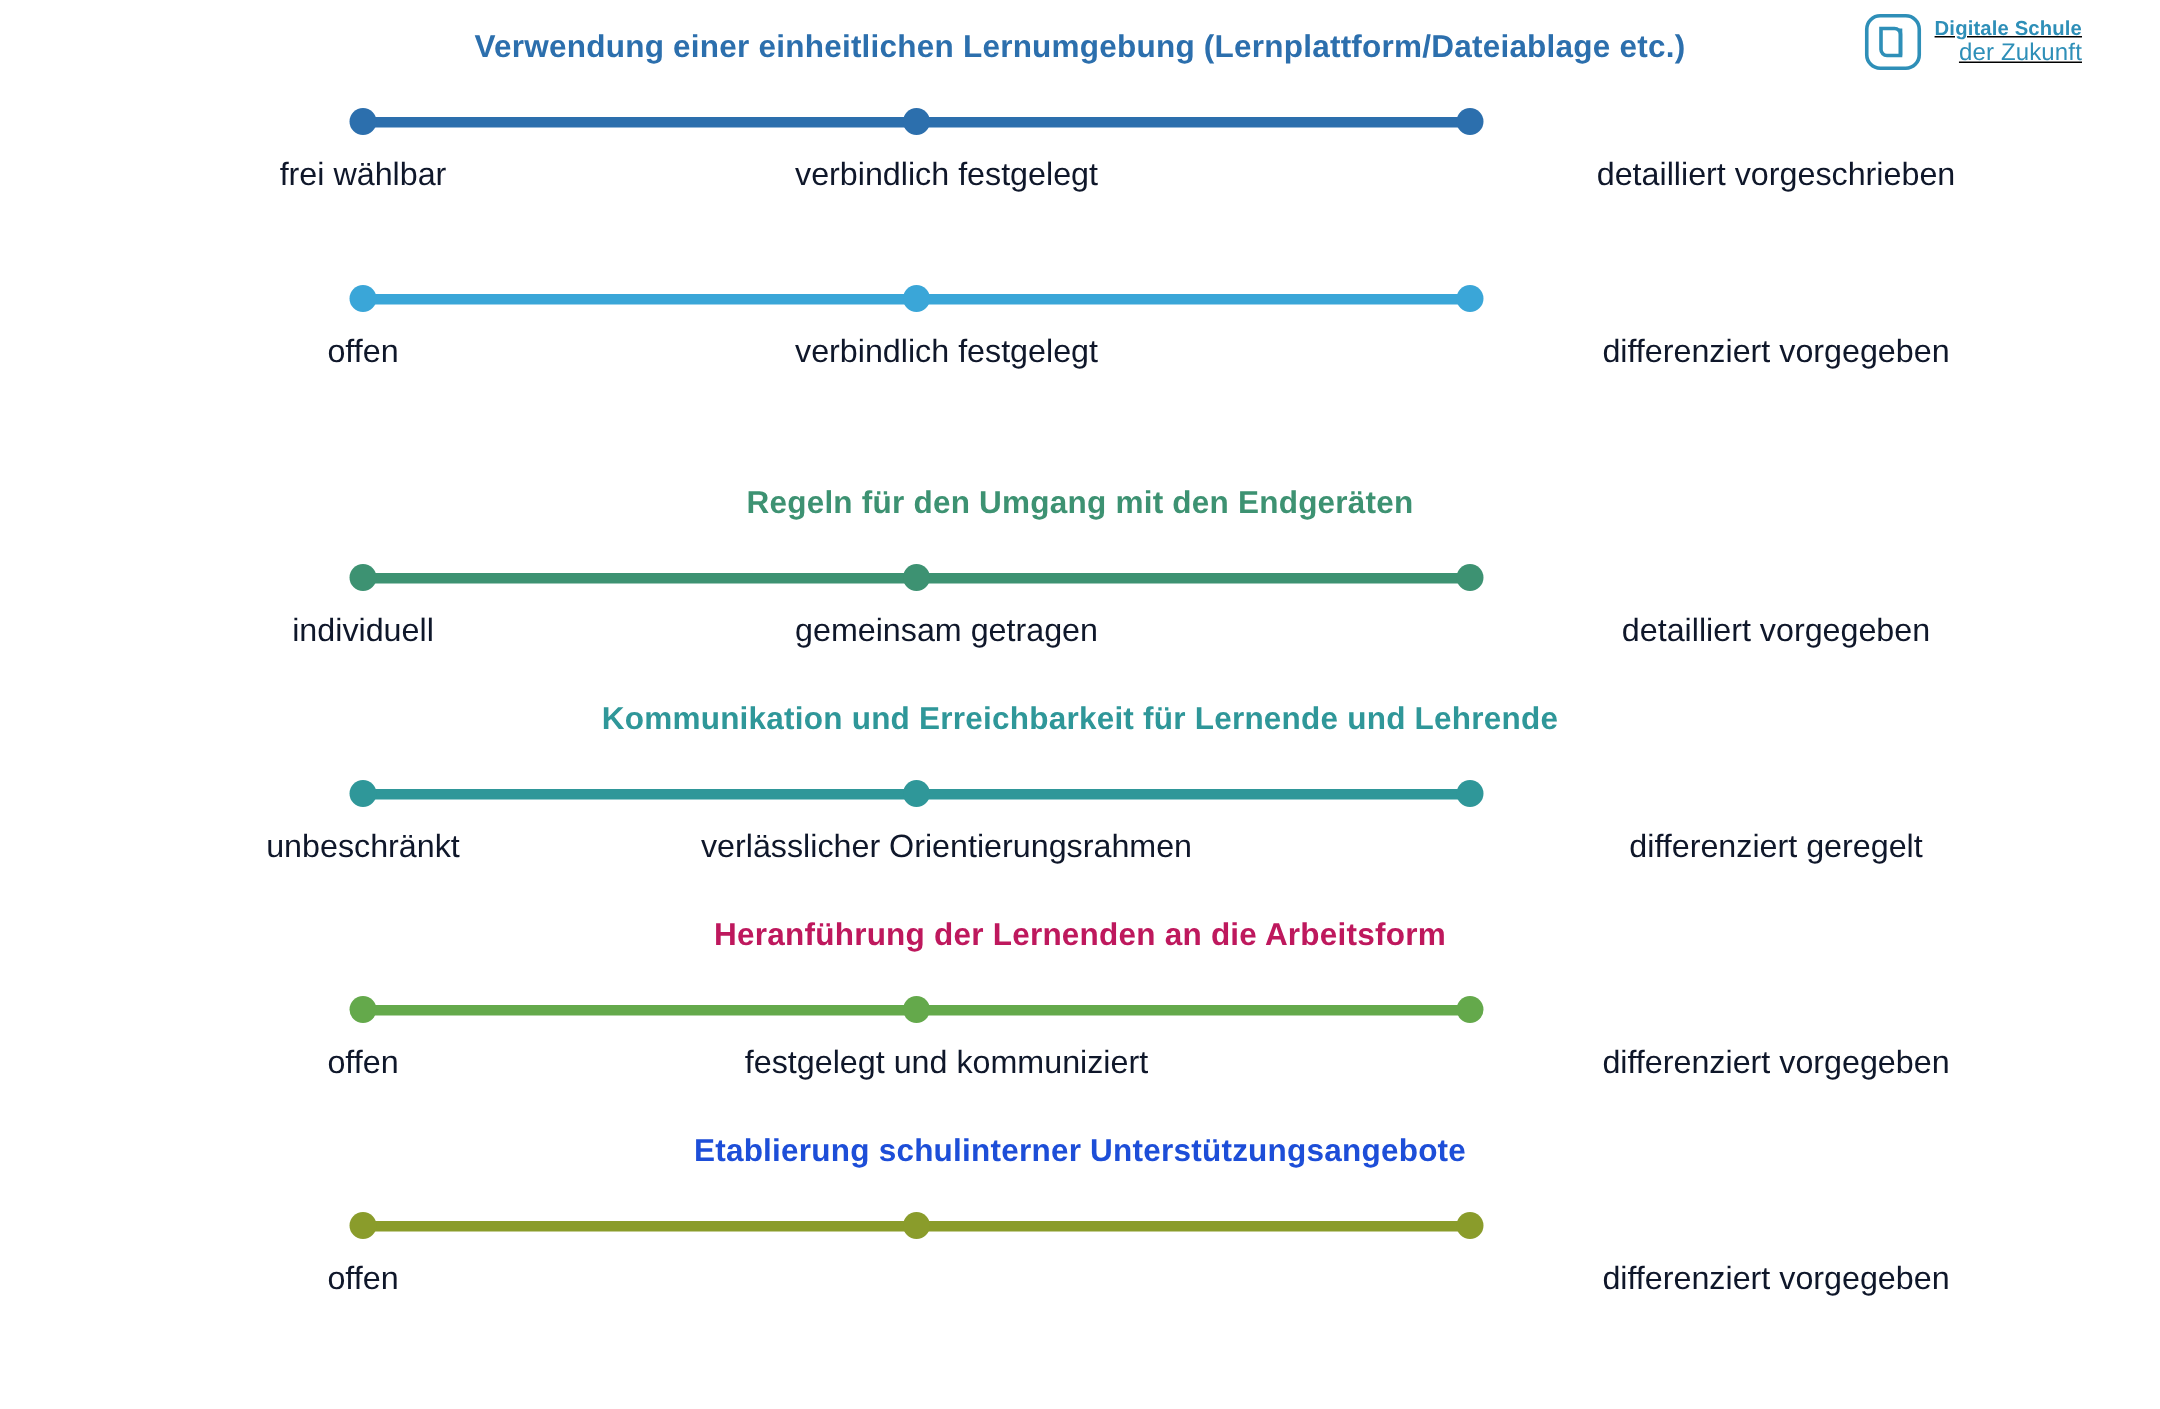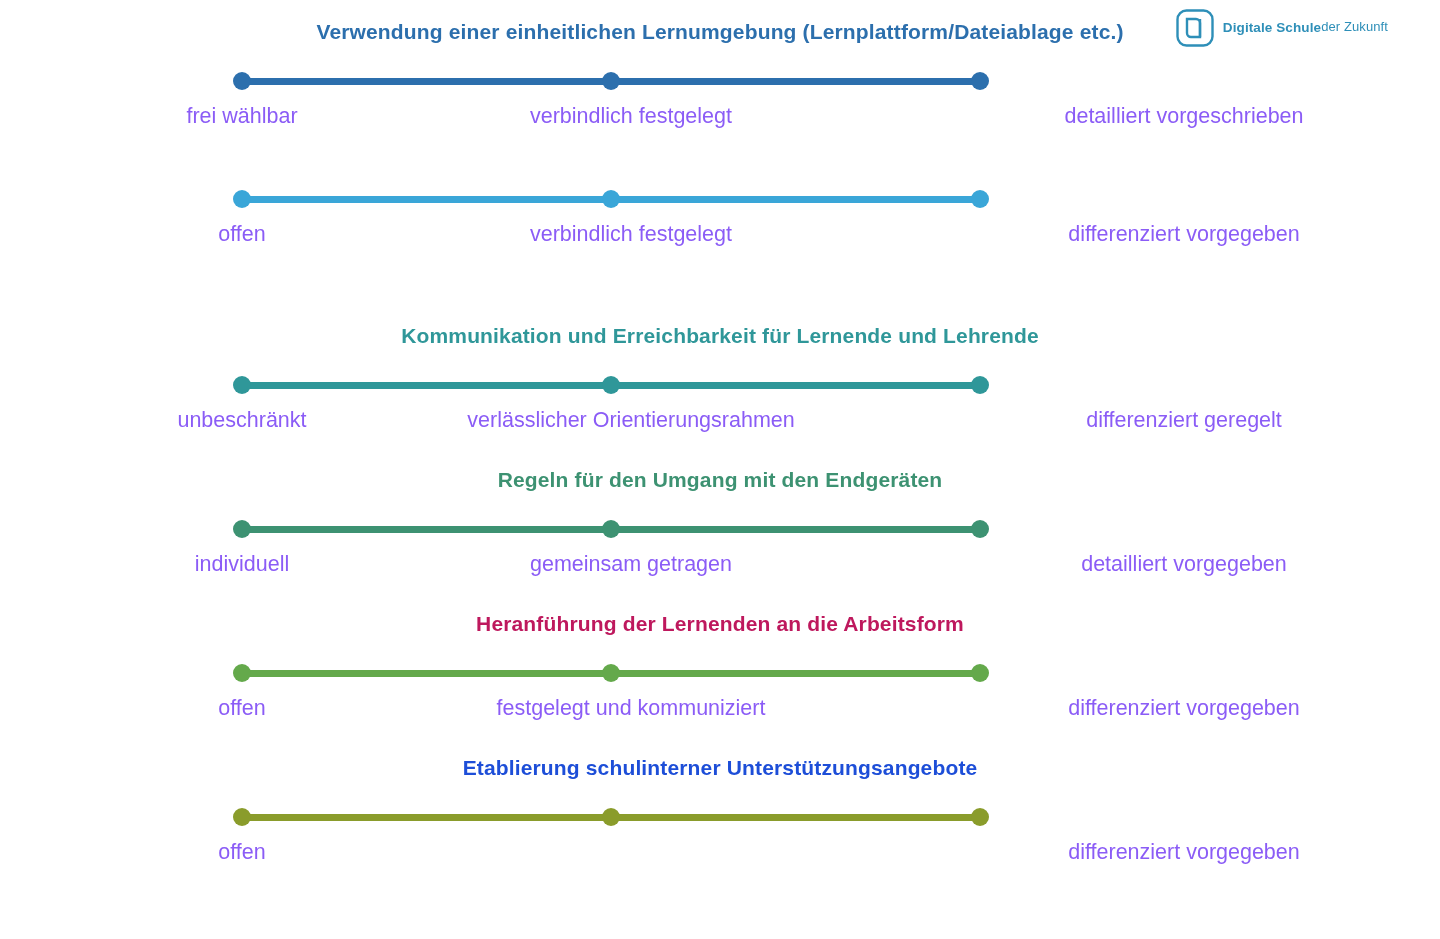--- a/index.html
+++ b/index.html
@@ -30,31 +30,32 @@
     align-items: center;
     gap: 8px;
   }
   .logo-mark {
     width: 40px;
     height: 40px;
     flex: 0 0 auto;
   }
   .logo-text {
     display: flex;
-    flex-direction: row;
+    flex-direction: column;
     line-height: 1.12;
+    text-decoration: underline;
   }
   .logo-line1 {
     font-size: 13.5px;
     font-weight: bold;
     color: #2e8fb8;
     letter-spacing: .1px;
   }
   .logo-line2 {
-    font-size: 13px;
+    font-size: 16px;
     color: #2e8fb8;
     text-align: right;
     letter-spacing: .1px;
   }
 
   
   .scales {
     position: absolute;
     top: 18px;
     left: 0;
@@ -92,21 +93,21 @@
     border-radius: 50%;
     top: 12px;
   }
   .dot.left  { left: 233px; }
   .dot.mid   { left: 602px; }
   .dot.right { left: 971px; }
 
   .labels {
     position: relative;
     height: 34px;
-    color: #8b5cf6;
+    color: #0f172a;
     font-size: 21.5px;
     text-align: right;
   }
   .label {
     position: absolute;
     top: 0;
     white-space: nowrap;
     transform: translateX(-50%);
   }
   .label.left  { left: 242px; }
@@ -155,50 +156,50 @@
         <div class="dot right" style="background:#3aa6d8"></div>
       </div>
       <div class="labels">
         <span class="label left">offen</span>
         <span class="label mid">verbindlich festgelegt</span>
         <span class="label right">differenziert vorgegeben</span>
       </div>
     </div>
 
     <div class="scale-block">
+      <div class="scale-title" style="color:#3d9272">Regeln für den Umgang mit den Endgeräten</div>
+      <div class="scale-line-wrap">
+        <div class="axis" style="background:#3d9272"></div>
+        <div class="dot left" style="background:#3d9272"></div>
+        <div class="dot mid" style="background:#3d9272"></div>
+        <div class="dot right" style="background:#3d9272"></div>
+      </div>
+      <div class="labels">
+        <span class="label left">individuell</span>
+        <span class="label mid">gemeinsam getragen</span>
+        <span class="label right">detailliert vorgegeben</span>
+      </div>
+    </div>
+
+    <div class="scale-block">
       <div class="scale-title" style="color:#2f9799">Kommunikation und Erreichbarkeit für Lernende und Lehrende</div>
       <div class="scale-line-wrap">
         <div class="axis" style="background:#2f9799"></div>
         <div class="dot left" style="background:#2f9799"></div>
         <div class="dot mid" style="background:#2f9799"></div>
         <div class="dot right" style="background:#2f9799"></div>
       </div>
       <div class="labels">
         <span class="label left">unbeschränkt</span>
         <span class="label mid">verlässlicher Orientierungsrahmen</span>
         <span class="label right">differenziert geregelt</span>
       </div>
     </div>
 
     <div class="scale-block">
-      <div class="scale-title" style="color:#3d9272">Regeln für den Umgang mit den Endgeräten</div>
-      <div class="scale-line-wrap">
-        <div class="axis" style="background:#3d9272"></div>
-        <div class="dot left" style="background:#3d9272"></div>
-        <div class="dot mid" style="background:#3d9272"></div>
-        <div class="dot right" style="background:#3d9272"></div>
-      </div>
-      <div class="labels">
-        <span class="label left">individuell</span>
-        <span class="label mid">gemeinsam getragen</span>
-        <span class="label right">detailliert vorgegeben</span>
-      </div>
-    </div>
-
-    <div class="scale-block">
       <div class="scale-title" style="color:#be185d">Heranführung der Lernenden an die Arbeitsform</div>
       <div class="scale-line-wrap">
         <div class="axis" style="background:#64a94b"></div>
         <div class="dot left" style="background:#64a94b"></div>
         <div class="dot mid" style="background:#64a94b"></div>
         <div class="dot right" style="background:#64a94b"></div>
       </div>
       <div class="labels">
         <span class="label left">offen</span>
         <span class="label mid">festgelegt und kommuniziert</span>

